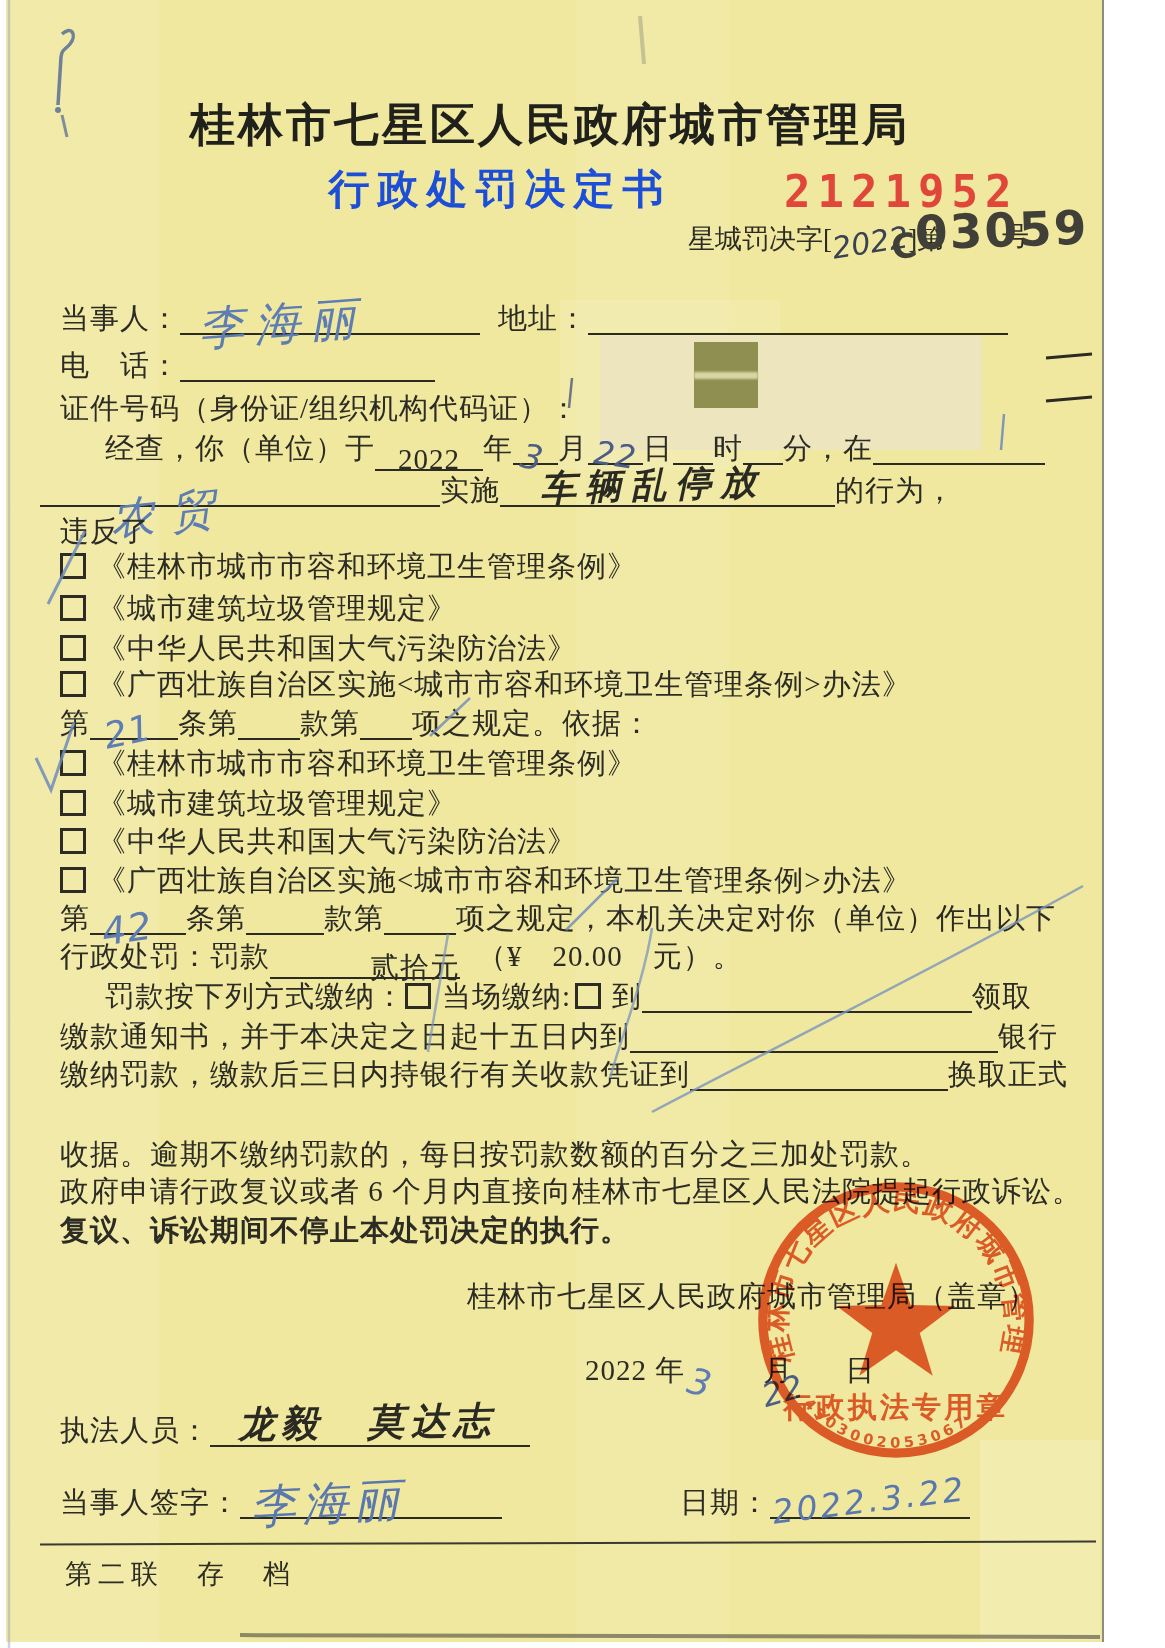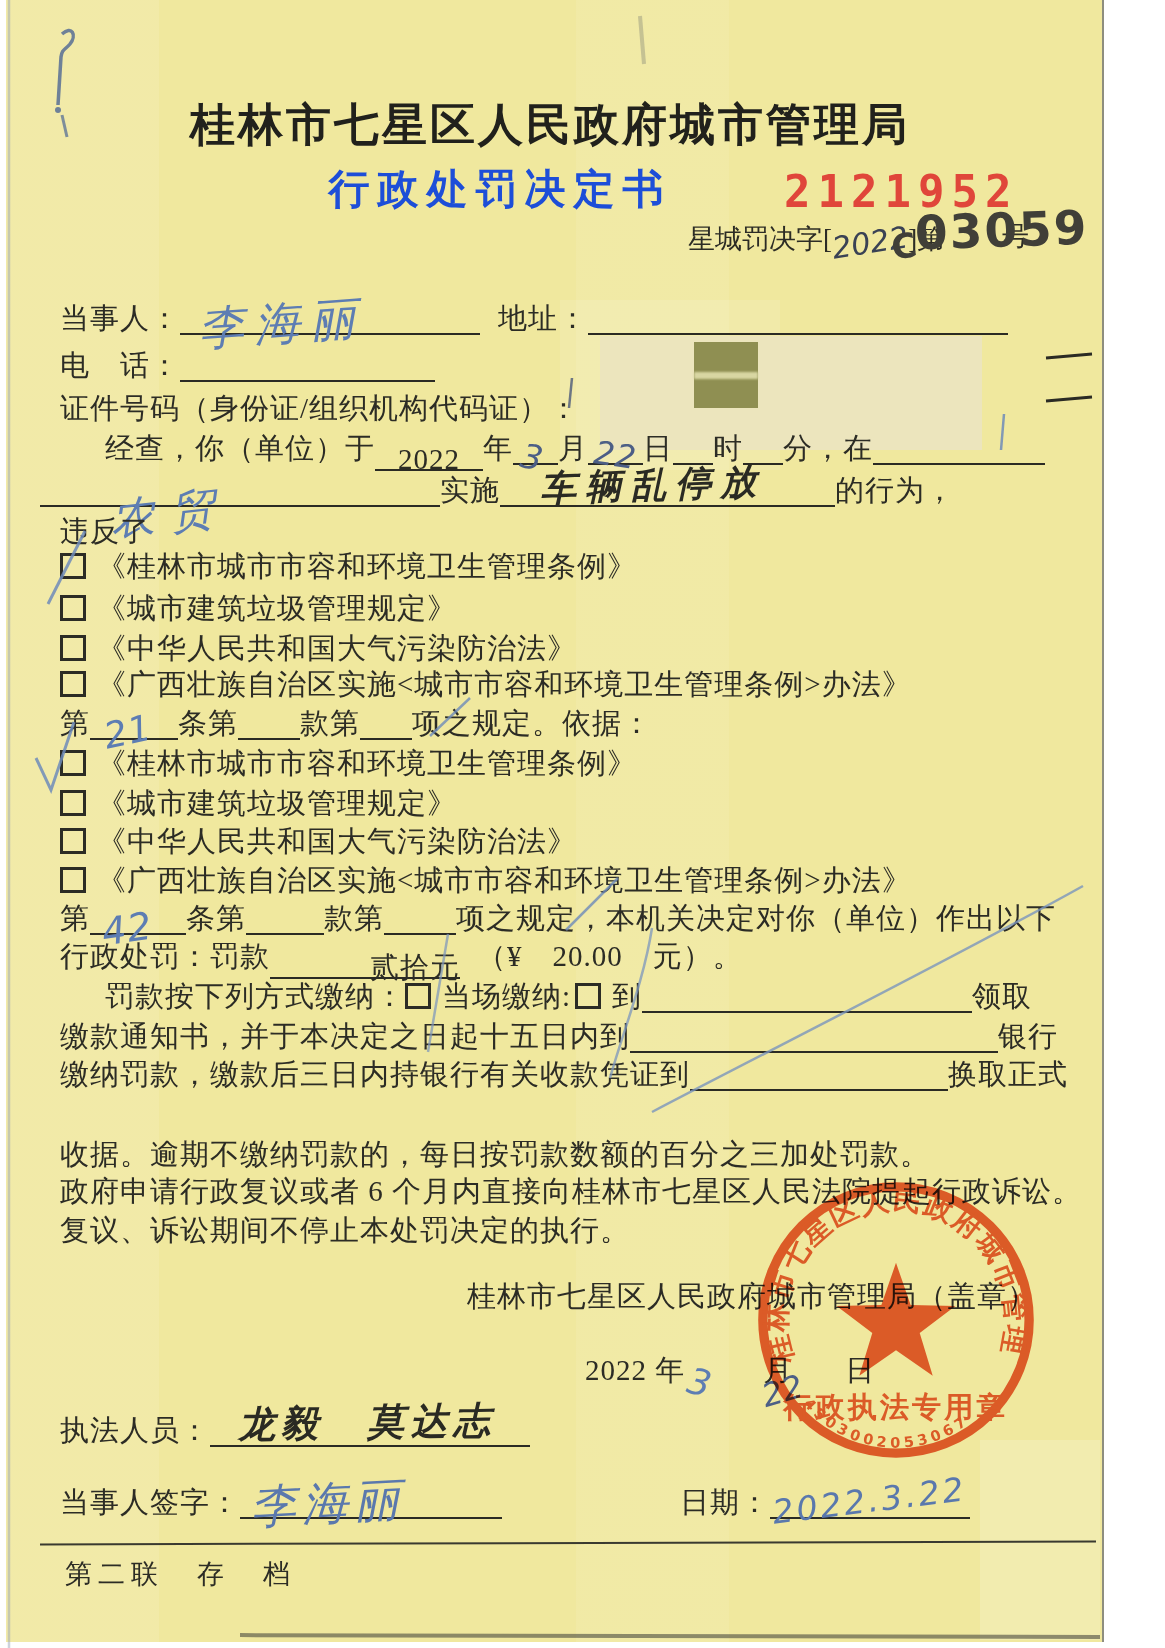--- a/index.html
+++ b/index.html
@@ -119,21 +119,21 @@
     <span>缴款通知书，并于本决定之日起十五日内到</span><span class="blank" style="width:368px;"></span><span>银行</span>
   </div>
   <div class="row" style="top:1056px;">
     <span>缴纳罚款，缴款后三日内持银行有关收款凭证到</span><span class="blank" style="width:258px;"></span><span>换取正式</span>
   </div>
   <div class="row" style="top:1095px;margin-top:41px;">
     <span>收据。逾期不缴纳罚款的，每日按罚款数额的百分之三加处罚款。</span>
   </div>
 
   <div class="row" style="top:1173px;"><span>政府申请行政复议或者 6 个月内直接向桂林市七星区人民法院提起行政诉讼。</span></div>
-  <div class="row" style="top:1212px;"><span>复议、诉讼期间不停止本处罚决定的执行。</span></div>
+  <div class="row" style="top:1212px;font-weight:bold;"><span>复议、诉讼期间不停止本处罚决定的执行。</span></div>
 
   <div class="row" style="left:auto;right:128px;top:1278px;">
     <span>桂林市七星区人民政府城市管理局（盖章）</span>
   </div>
   <div class="row" style="left:585px;top:1352px;">
     <span>2022 年</span><span style="margin-left:78px;">月</span><span style="margin-left:52px;">日</span>
   </div>
   <span class="hw hw-blue" style="left:688px;top:1362px;font-size:36px;transform:rotate(14deg);">3</span>
   <span class="hw" style="left:762px;top:1372px;font-size:32px;color:#4c5e86;transform:rotate(-16deg);">22</span>
 

